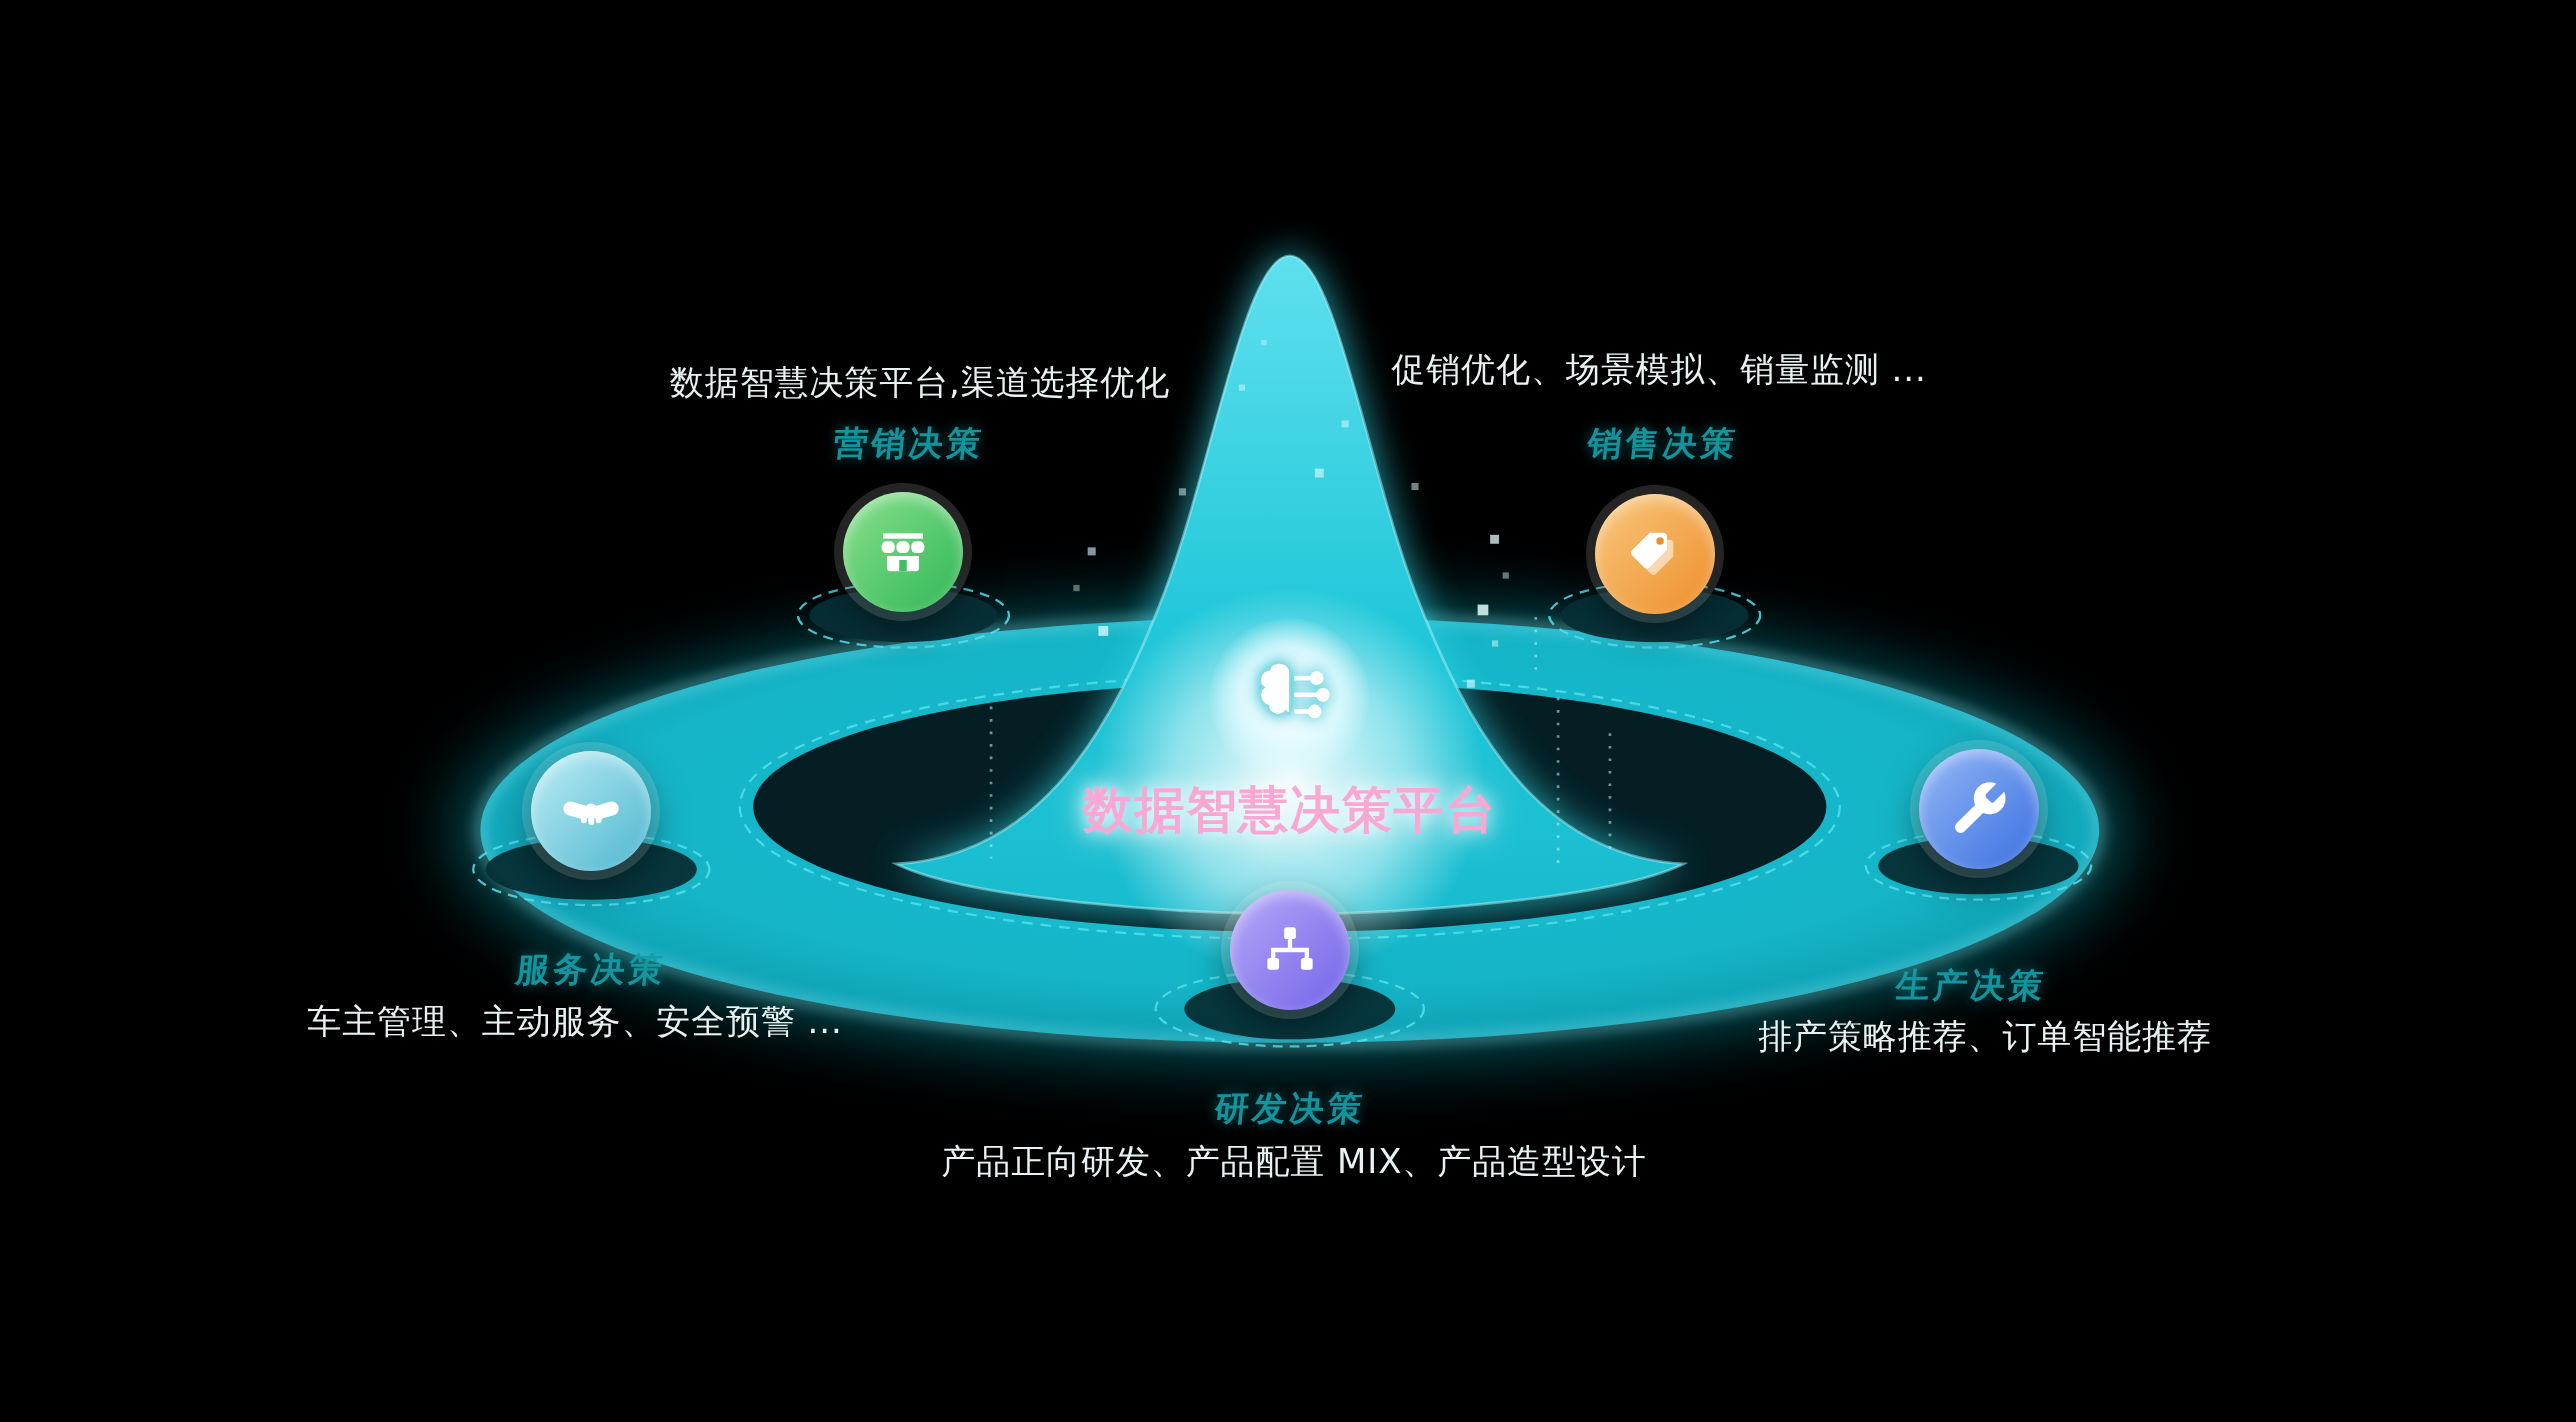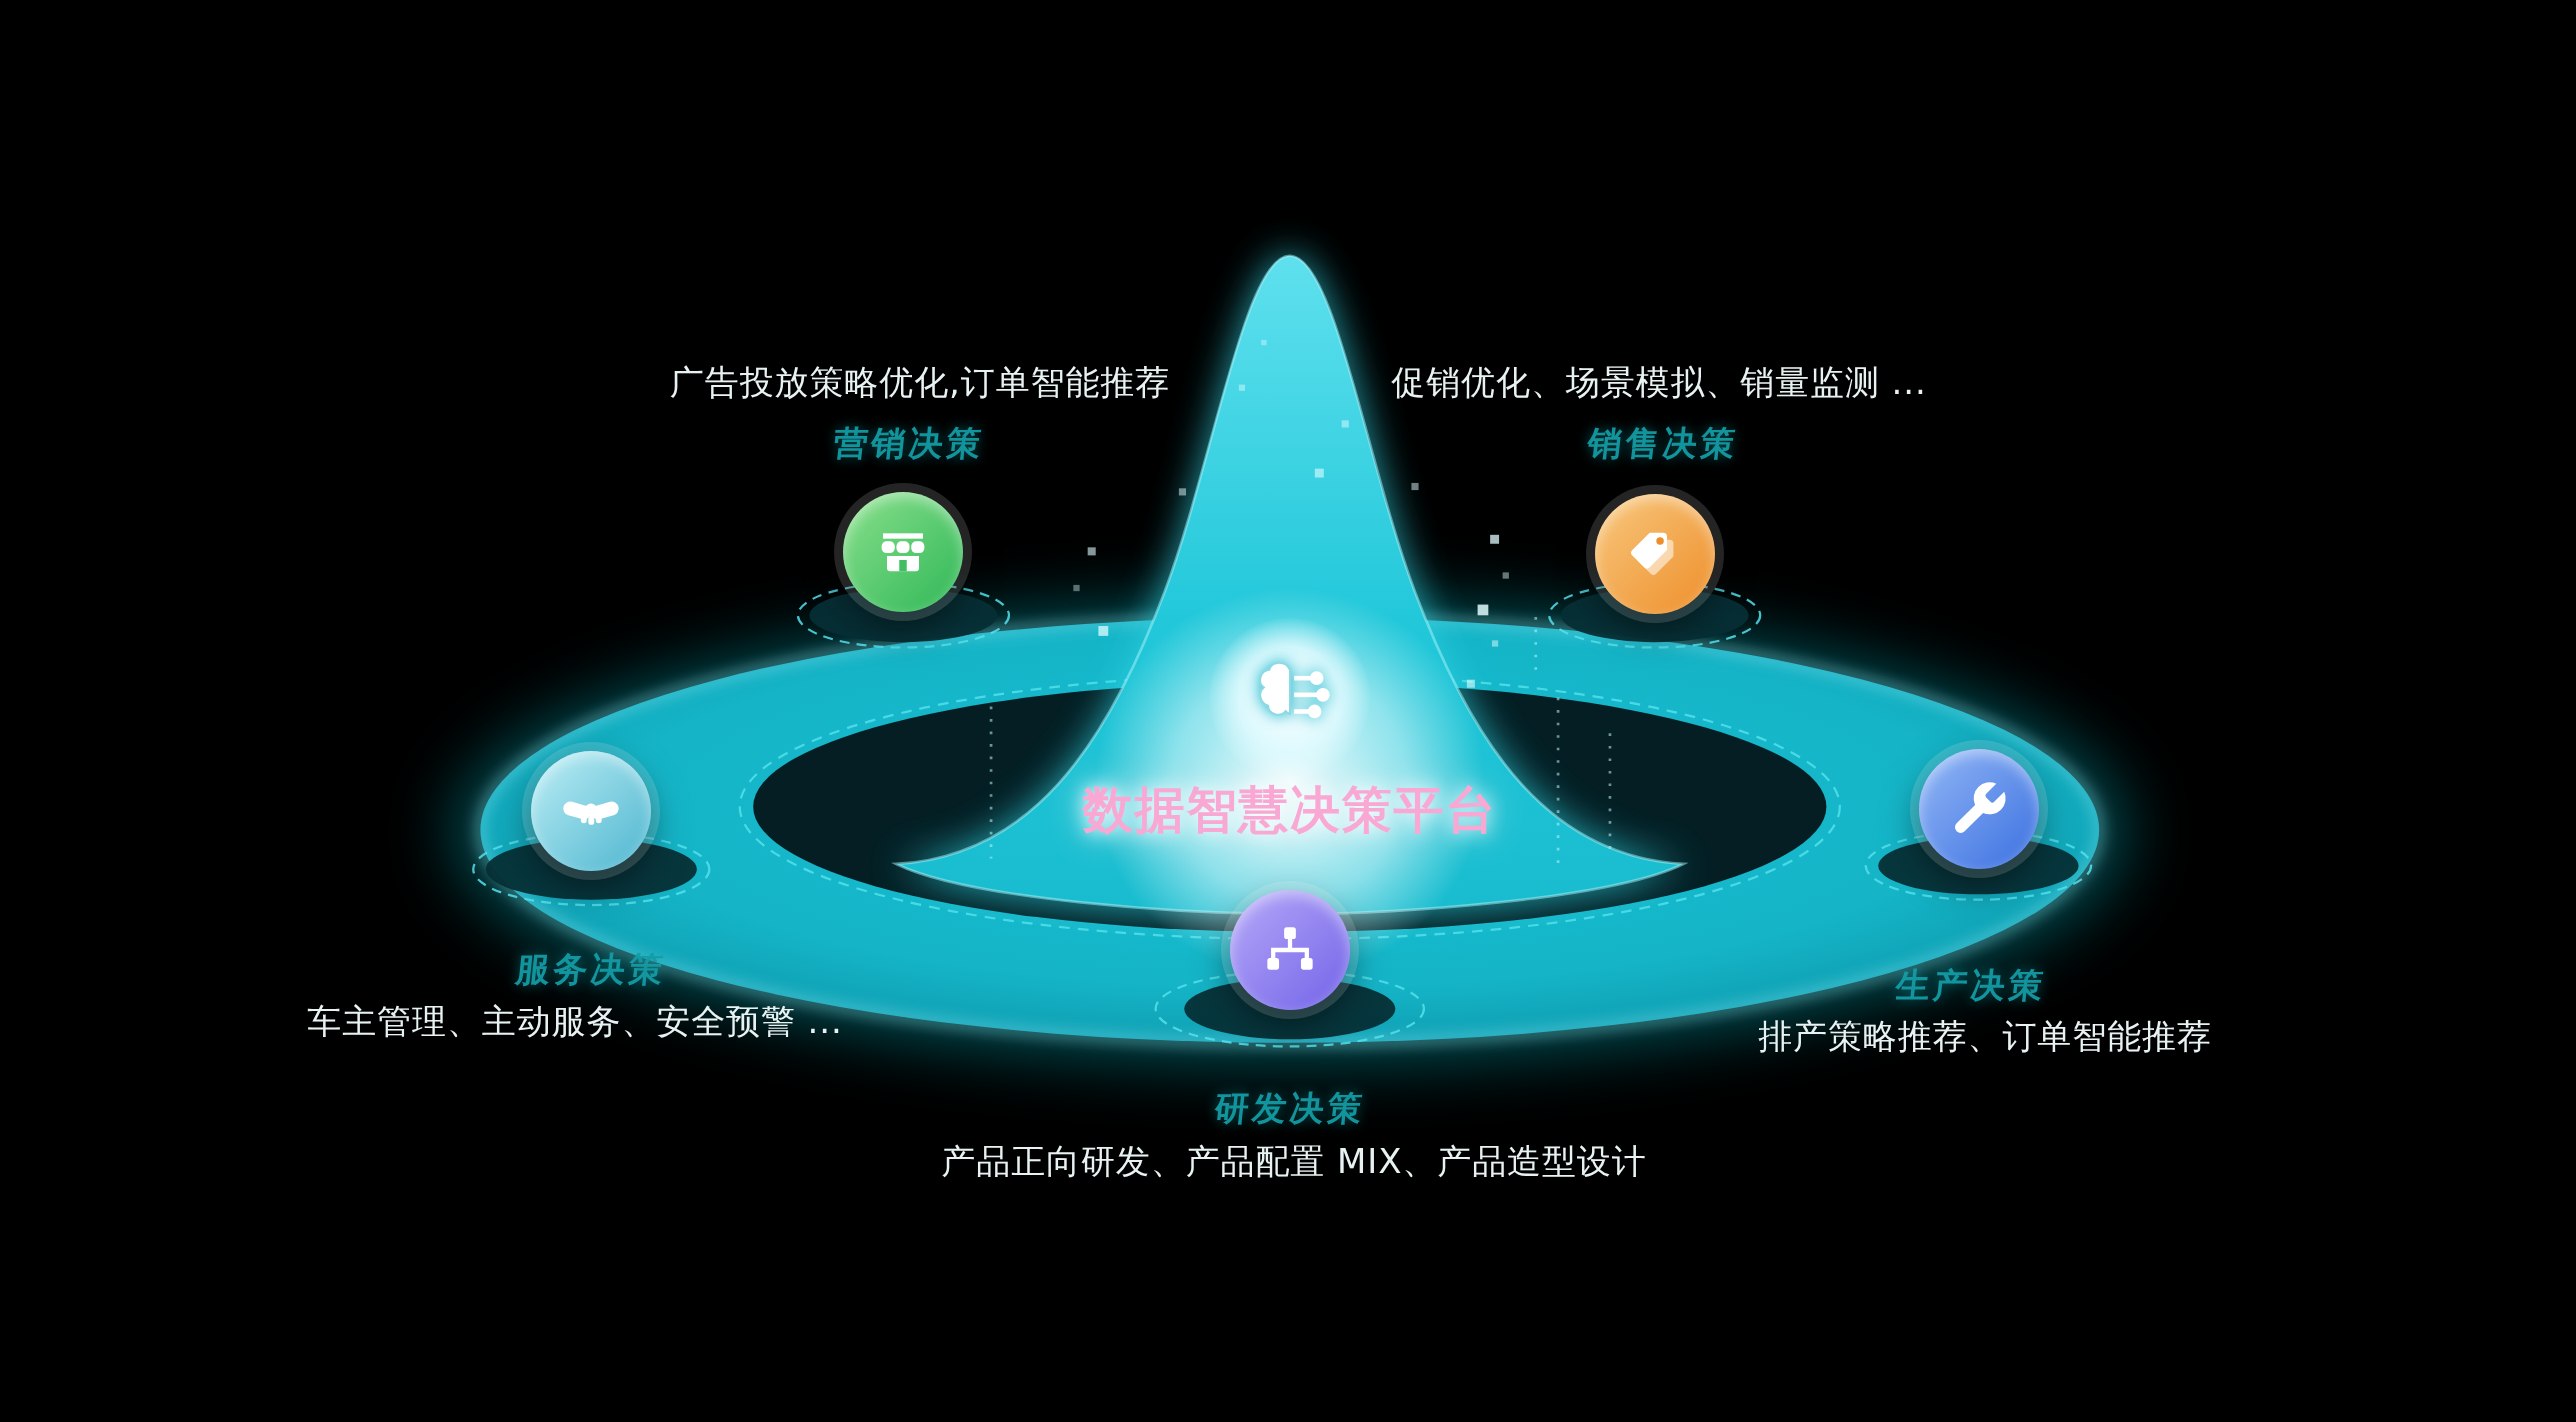--- a/index.html
+++ b/index.html
@@ -33,21 +33,21 @@
   .node-rnd{left:1230px;top:890px;background:linear-gradient(135deg,#b6a9f8,#7263e8);}
   .brain-badge{
     position:absolute;left:1209px;top:618px;width:161px;height:161px;border-radius:50%;
     background:radial-gradient(circle,rgba(255,255,255,.98) 0%,rgba(225,251,255,.85) 45%,rgba(210,248,255,0) 72%);
     display:flex;align-items:center;justify-content:center;
   }
   .brain-badge svg{width:100px;height:100px;filter:drop-shadow(0 0 7.2px rgba(0,175,200,.9));}
   .label-marketing{left:909px;top:444px;}
   .desc-marketing{left:920px;top:383px;}
   .label-sales{left:1663px;top:444px;}
-  .desc-sales{left:1659px;top:383px;}
+  .desc-sales{left:1659px;top:370px;}
   .label-service{left:591px;top:970px;}
   .desc-service{left:575px;top:1022px;}
   .label-production{left:1971px;top:986px;}
   .desc-production{left:1985px;top:1037px;text-align:right;}
   .label-rnd{left:1290px;top:1109px;}
   .desc-rnd{left:1294px;top:1162px;text-align:right;}
 </style>
 </head>
 <body>
 
@@ -153,21 +153,21 @@
   <div class="node node-marketing">
     <svg viewBox="0 0 24 24" fill="#ffffff">
       <rect x="4.5" y="5" width="15" height="2"></rect>
       <rect x="4" y="8" width="4.9" height="4.4" rx="1.8"></rect>
       <rect x="9.55" y="8" width="4.9" height="4.4" rx="1.8"></rect>
       <rect x="15.1" y="8" width="4.9" height="4.4" rx="1.8"></rect>
       <path d="M6 13.5 h12 v4.5 a1.2 1.2 0 0 1 -1.2 1.2 h-9.6 a1.2 1.2 0 0 1 -1.2 -1.2 Z"></path>
       <rect x="10.6" y="15" width="2.8" height="4.2" fill="#3fbf5f"></rect>
     </svg>
   </div>
-  <div class="txt desc desc-marketing">广告投放策略优化,订单智能推荐</div>
+  <div class="txt desc desc-marketing">数据智慧决策平台,渠道选择优化</div>
   <div class="txt label label-marketing">营销决策</div>
 
   <div class="node node-sales">
     <svg viewBox="0 0 24 24" fill="#ffffff">
       <path opacity="0.55" transform="translate(3.2,3.2)" d="M3 10 L9.5 3.5 h4.8 a1.4 1.4 0 0 1 1.4 1.4 v4.8 L9.2 16.2 a1.4 1.4 0 0 1 -2 0 L3 12 a1.4 1.4 0 0 1 0 -2 Z"></path>
       <path d="M3.5 10.5 L10 4 h5 a1.5 1.5 0 0 1 1.5 1.5 v5 L10 17 a1.5 1.5 0 0 1 -2.1 0 L3.5 12.6 a1.5 1.5 0 0 1 0 -2.1 Z"></path>
       <circle cx="13.9" cy="7.1" r="1.4" fill="#ee8e2a"></circle>
     </svg>
   </div>
   <div class="txt desc desc-sales">促销优化、场景模拟、销量监测 ...</div>

